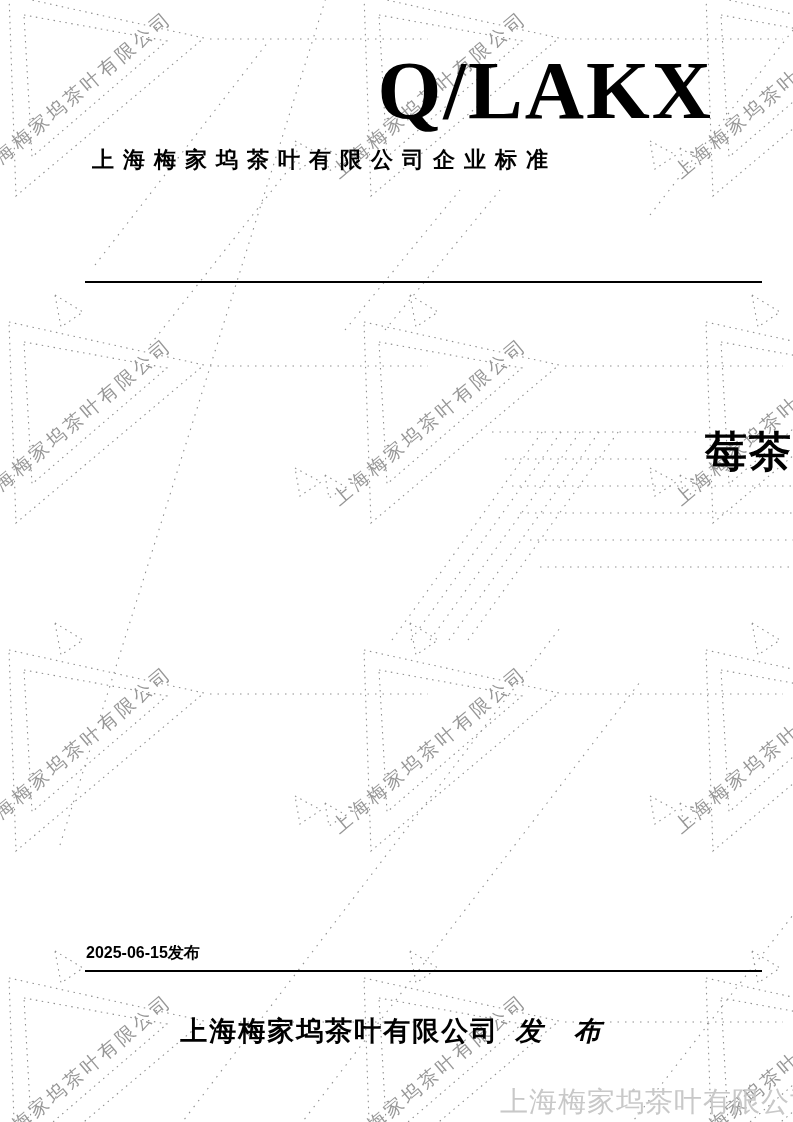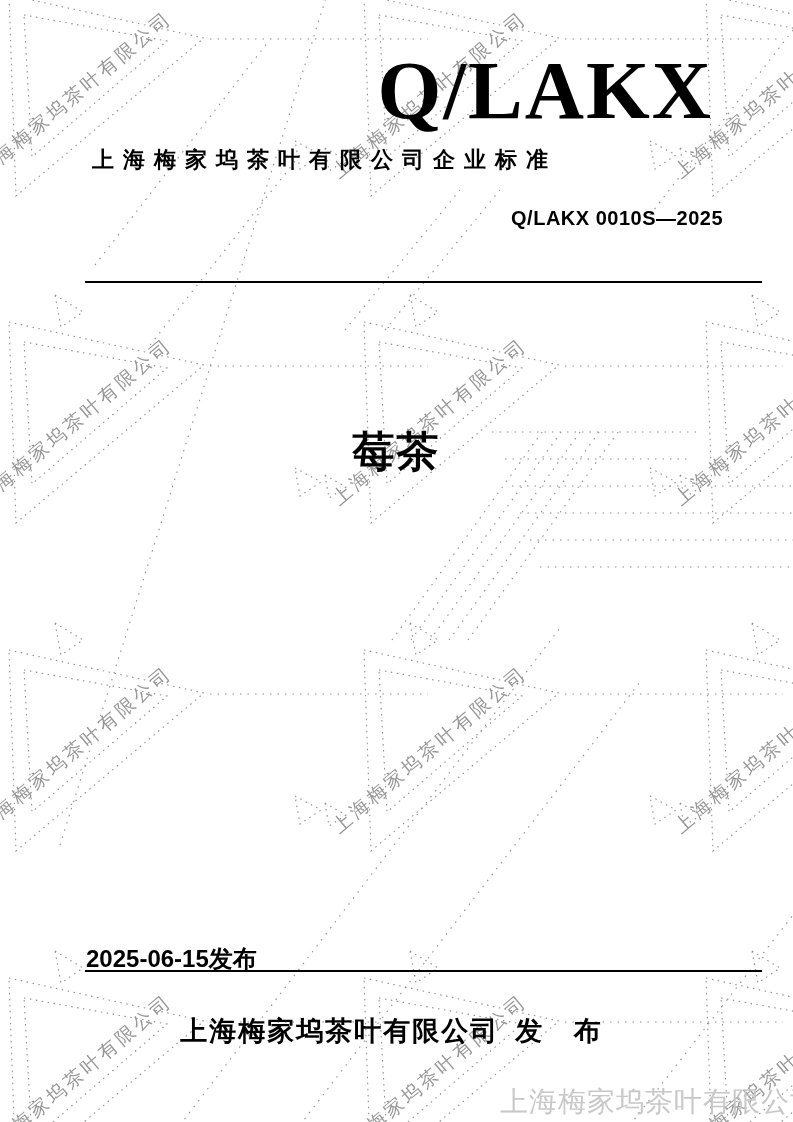--- a/index.html
+++ b/index.html
@@ -28,34 +28,34 @@
     font-weight:bold;font-size:20px;letter-spacing:0.5px;
     white-space:nowrap;
   }
   .rule{
     position:absolute;left:85px;right:31px;height:2px;background:#000;
   }
   .rule-top{top:281px;}
   .rule-bottom{top:970px;}
   .doc-title{
     position:absolute;top:424px;left:0;width:100%;
-    text-align:center;font-weight:bold;font-size:42px;
+    text-align:right;font-weight:bold;font-size:42px;
     letter-spacing:2px;white-space:nowrap;
   }
   .dates{
     position:absolute;top:943px;left:86px;right:33px;
     display:flex;
-    font-weight:bold;font-size:24px;white-space:nowrap;
+    font-weight:bold;font-size:16px;white-space:nowrap;
   }
   .publisher{
     position:absolute;top:1013px;left:0;width:100%;
     display:flex;justify-content:center;align-items:baseline;
     font-weight:bold;font-size:27px;letter-spacing:2px;white-space:nowrap;
   }
-  .publisher .pub-label{margin-left:16px;letter-spacing:12px;}
+  .publisher .pub-label{margin-left:16px;letter-spacing:12px;font-style:italic;}
   .corner-wm{
     position:absolute;top:1083px;left:500px;
     font-size:28px;letter-spacing:1px;color:#c8c8c8;white-space:nowrap;
   }
 </style>
 </head>
 <body>
 
 <div class="page">
 
@@ -110,21 +110,20 @@
       <line x1="300" y1="1125" x2="640" y2="682"></line>
       <line x1="630" y1="1125" x2="793" y2="915"></line>
       <line x1="650" y1="215" x2="793" y2="30"></line>
     </g>
   </svg>
 
   <div class="code">Q/LAKX</div>
 
   <div class="org-line">上海梅家坞茶叶有限公司企业标准</div>
 
-  <div class="std-no">Q/LAKX 0010S—2025</div>
 
   <div class="rule rule-top"></div>
 
   <div class="doc-title">莓茶</div>
 
   <div class="dates">
     <div>
       <span>2025-06-15</span><span>发布</span>
     </div>
   </div>

